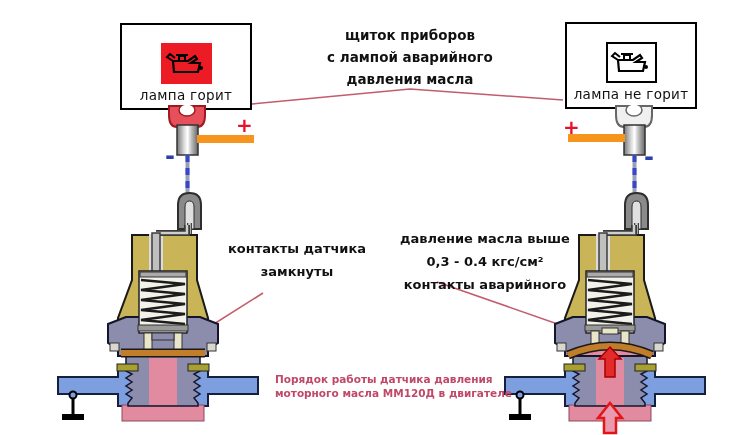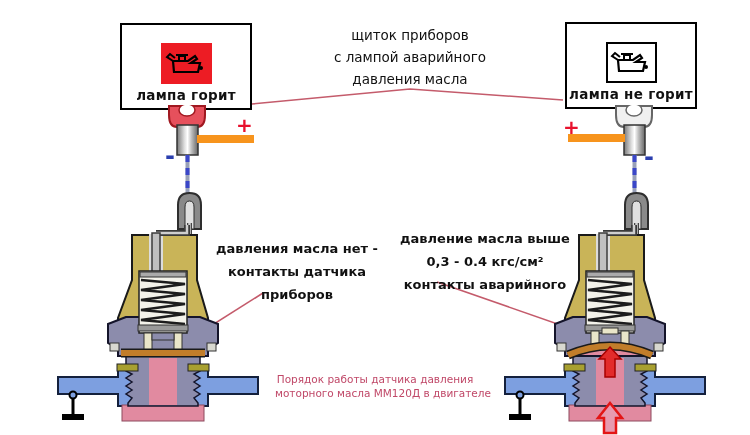--- a/index.html
+++ b/index.html
@@ -16,36 +16,36 @@
     border:2px solid #000;box-sizing:border-box;
     display:flex;flex-direction:column;align-items:center;
   }
   .ind-box .icon-square{
     margin-top:18px;width:51px;height:41px;
     display:flex;align-items:center;justify-content:center;
   }
   .icon-square.on{background:#ed1c24;}
   .icon-square.off{background:#fff;border:2px solid #000;box-sizing:border-box;}
   .ind-label{
-    margin-top:3px;font-size:13.5px;font-weight:bold;color:#111;
+    margin-top:3px;font-size:13.5px;font-weight:normal;color:#111;
     white-space:nowrap;letter-spacing:0.3px;
   }
   
   .note{
     position:absolute;text-align:center;color:#111;
     font-weight:bold;font-size:13px;line-height:23px;white-space:nowrap;
   }
   .note span{display:block;}
   .header-note{
-    position:absolute;text-align:center;color:#111;font-weight:normal;
+    position:absolute;text-align:center;color:#111;font-weight:bold;
     font-size:13.5px;line-height:22px;white-space:nowrap;
   }
   .header-note span{display:block;}
   .footer-note{
-    position:absolute;text-align:center;color:#c04868;font-weight:400;
+    position:absolute;text-align:center;color:#c04868;font-weight:700;
     font-size:10.5px;line-height:14px;white-space:nowrap;
   }
   .footer-note span{display:block;}
   .plus-sign{position:absolute;color:#e8112d;font-size:20px;font-weight:bold;line-height:20px;}
   .minus-sign{position:absolute;color:#2b3faf;font-size:24px;font-weight:bold;line-height:18px;}
   .orange-bar{position:absolute;height:8px;width:57px;background:#f7941d;}
 </style>
 </head>
 <body>
 
@@ -191,23 +191,22 @@
     <path d="M73,130 Q115,112 157,130" fill="none" stroke="#1a1a1a" stroke-width="9"></path>
     <path d="M73,130 Q115,112 157,130" fill="none" stroke="#c17d2a" stroke-width="6"></path>
     <polygon points="115,122 126,134 120,134 120,152 110,152 110,134 104,134" fill="#e32b2b" stroke="#a80000" stroke-width="1.5"></polygon>
     <polygon points="115,178 127,193 121,193 121,208 109,208 109,193 103,193" fill="#e79ab0" stroke="#e31515" stroke-width="2.5"></polygon>
     <circle cx="25" cy="170" r="3.5" fill="#7d9fe0" stroke="#000" stroke-width="2"></circle>
     <line x1="25" y1="173" x2="25" y2="190" stroke="#000" stroke-width="3"></line>
     <rect x="14" y="189" width="22" height="6" fill="#000"></rect>
   </svg>
 
   <div class="note" style="left:212px;top:237px;width:170px">
-    <span>давления масла нет -</span>
     <span>контакты датчика</span>
-    <span>приборов</span>
+    <span>замкнуты</span>
   </div>
 
   <div class="note" style="left:396px;top:227px;width:178px">
     <span>давление масла выше</span>
     <span>0,3 - 0.4 кгс/см²</span>
     <span>контакты аварийного</span>
   </div>
 
   <div class="footer-note" style="left:275px;top:372px;width:200px">
     <span>Порядок работы датчика давления</span>

